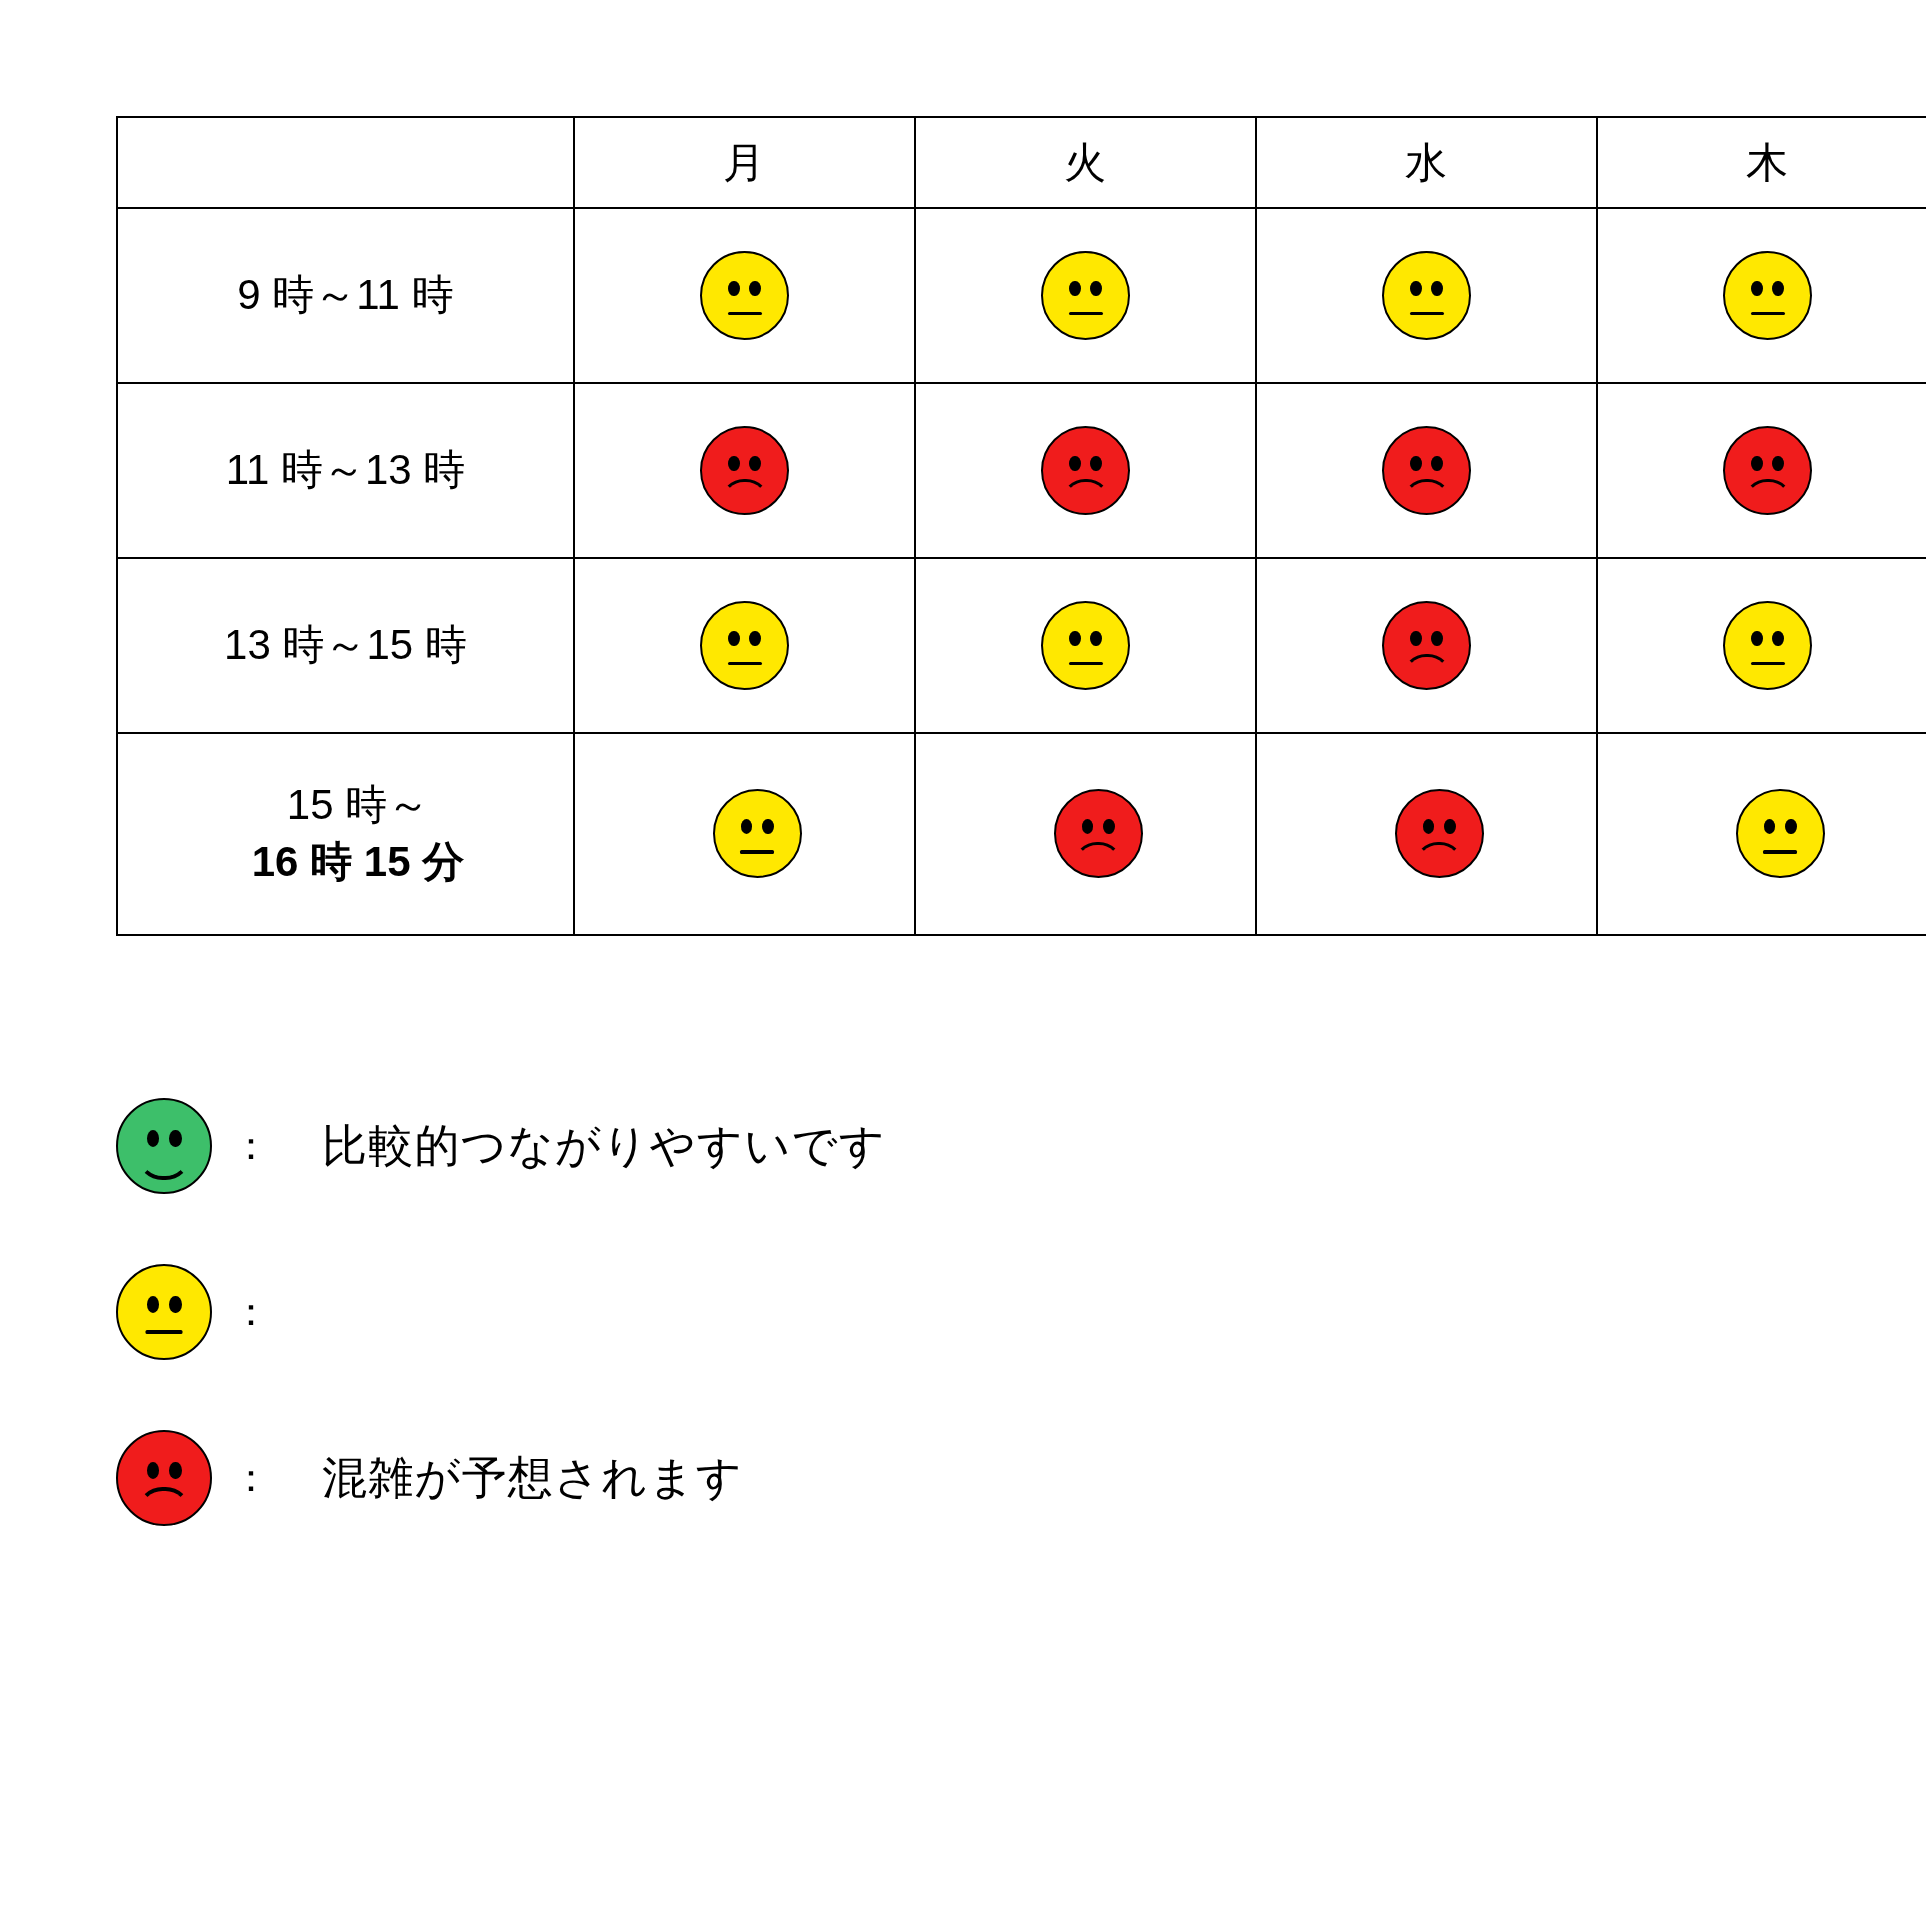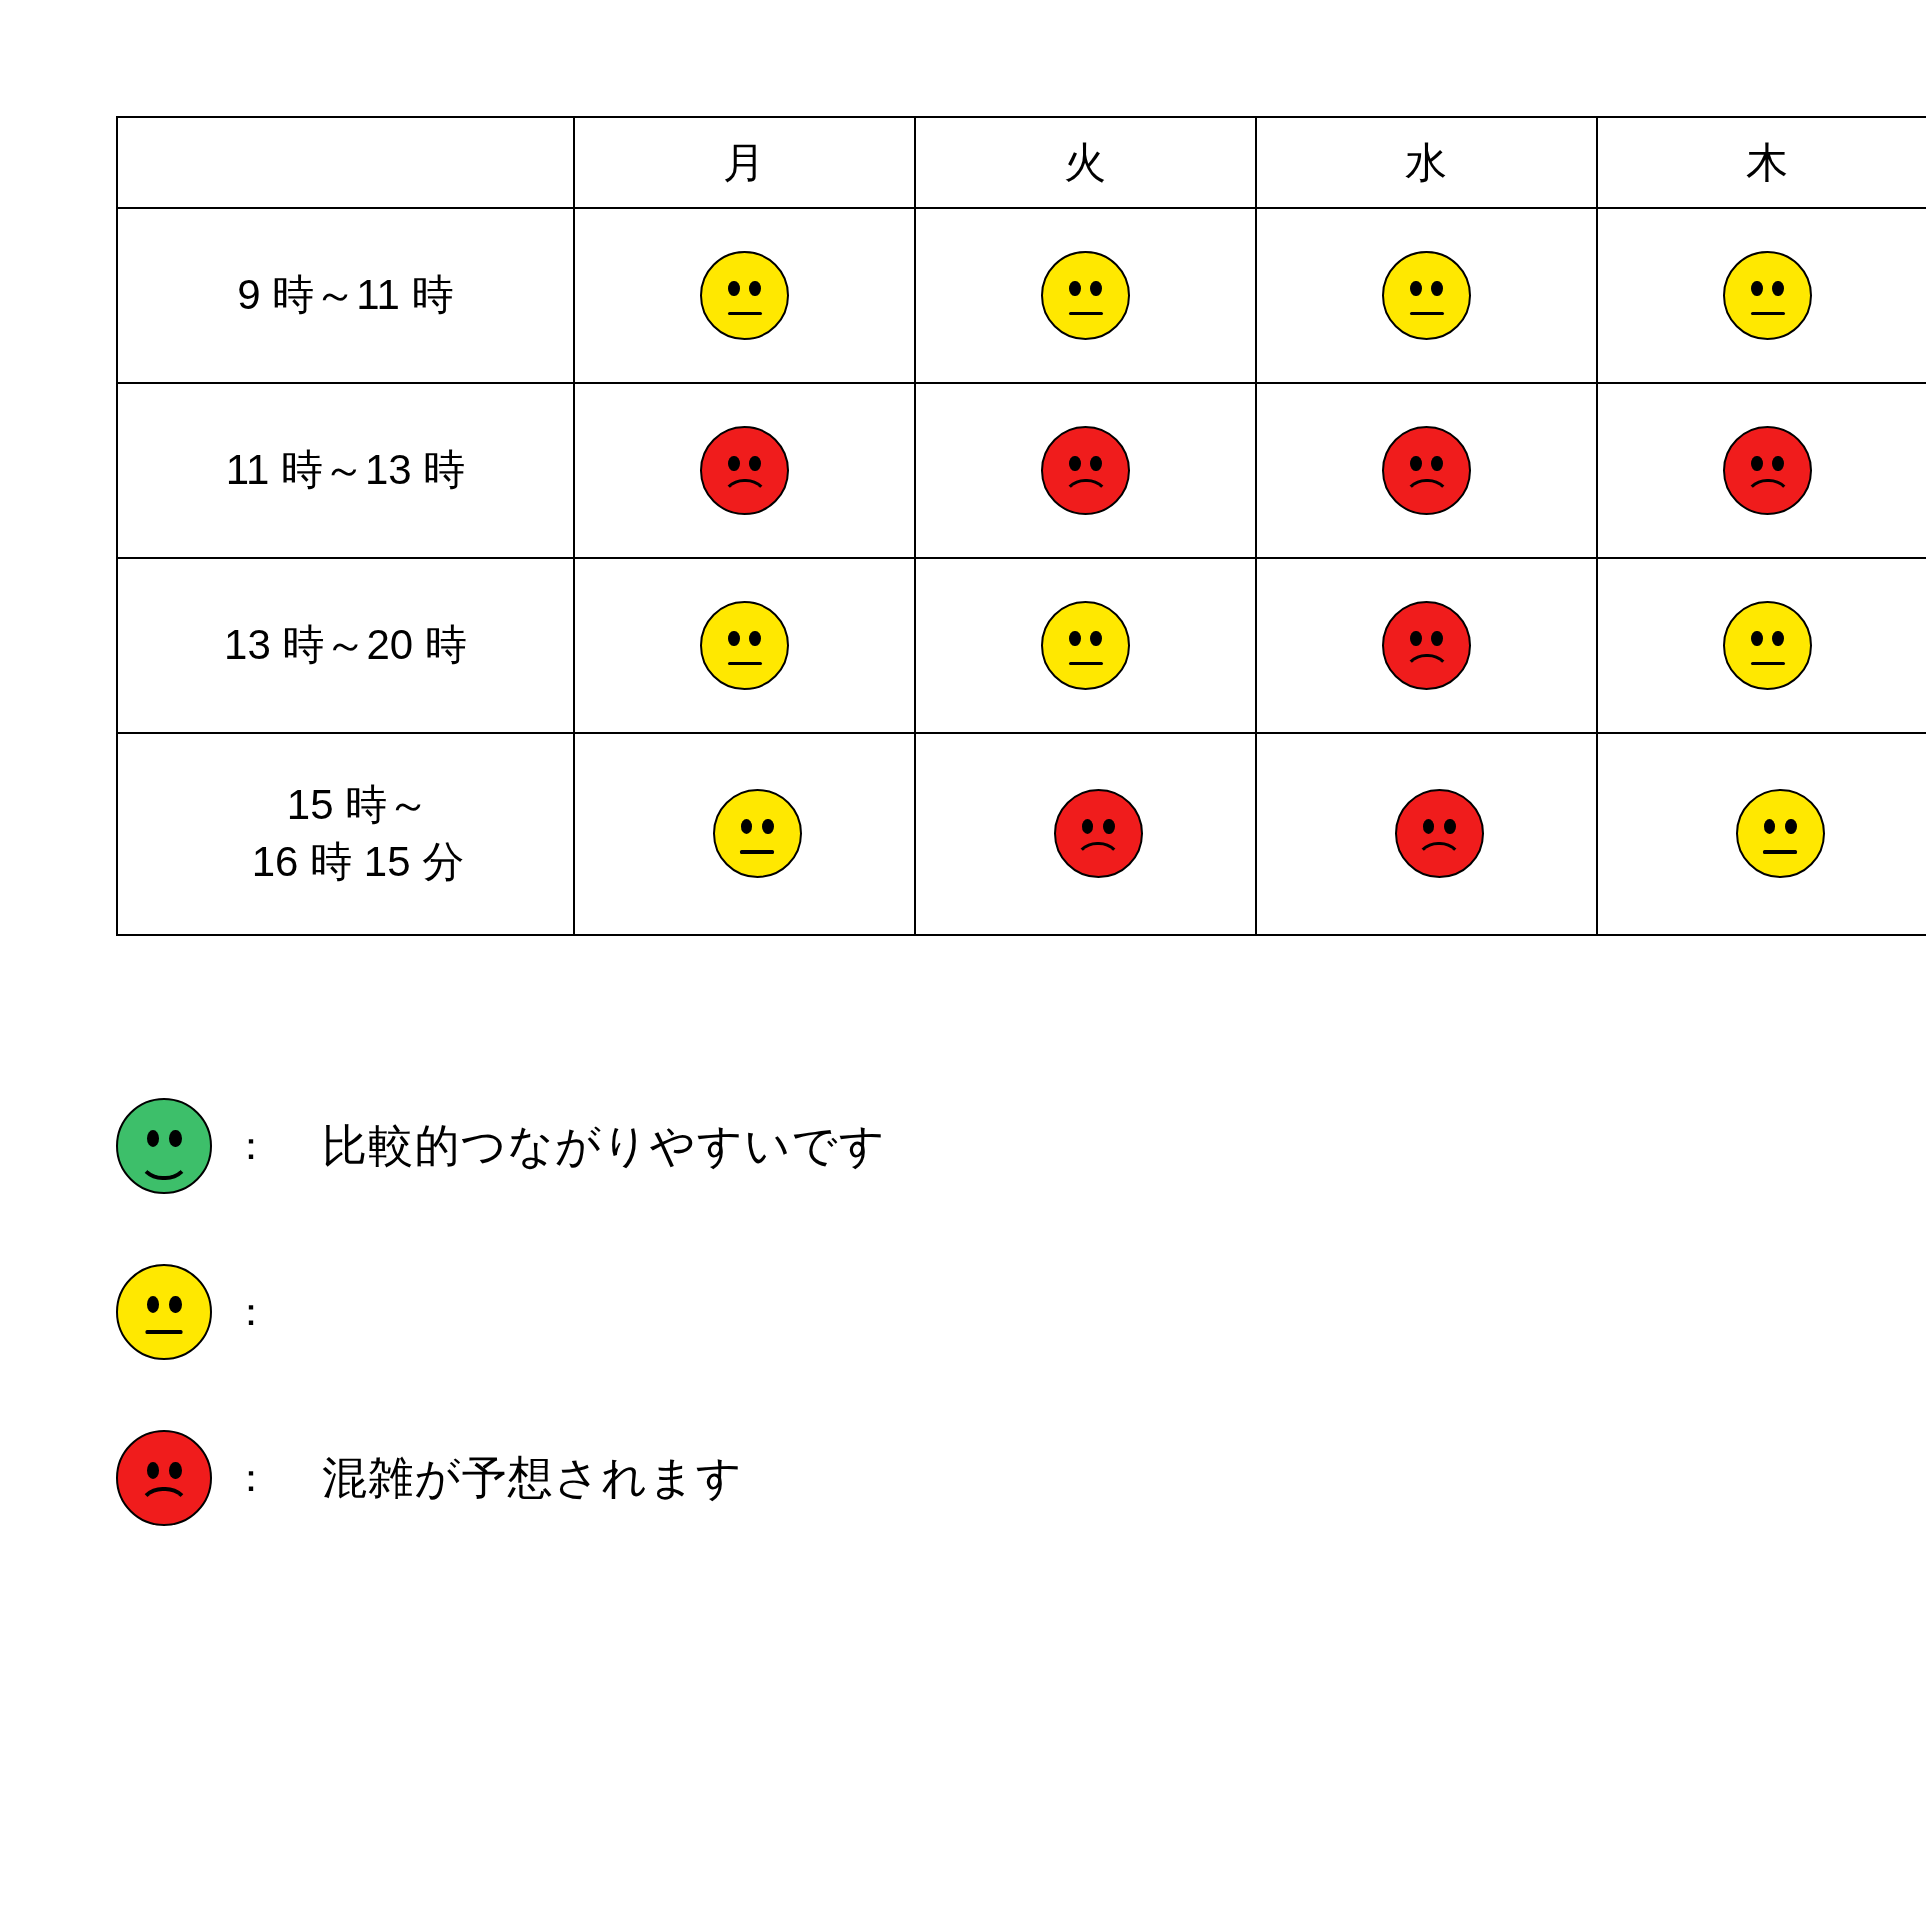--- a/index.html
+++ b/index.html
@@ -48,21 +48,21 @@
 
   .day-head {
     font-size: 42px;
     letter-spacing: 0.8px;
   }
   .time-label {
     font-size: 42px;
     line-height: 1.35;
     white-space: nowrap;
   }
-  .time-label .l2 { display: block; }
+  .time-label .l2 { display: block; font-weight: bold; }
 
   
   .face {
     display: inline-block;
     position: relative;
     border-radius: 50%;
     border: 2.7px solid #000000;
     box-sizing: border-box;
   }
   .face.yellow { background: #ffe800; }
@@ -250,21 +250,21 @@
             <span class="eye left"></span>
             <span class="eye right"></span>
             <span class="mouth"></span>
           </span>
         </td>
 
       </tr>
 
       <tr class="body-row">
         <td class="time-label">
-          <span>13 時～20 時</span>
+          <span>13 時～15 時</span>
         </td>
         <td>
           <span class="face sz-cell yellow">
             <span class="eye left"></span>
             <span class="eye right"></span>
             <span class="mouth"></span>
           </span>
         </td>
         <td>
           <span class="face sz-cell yellow">

